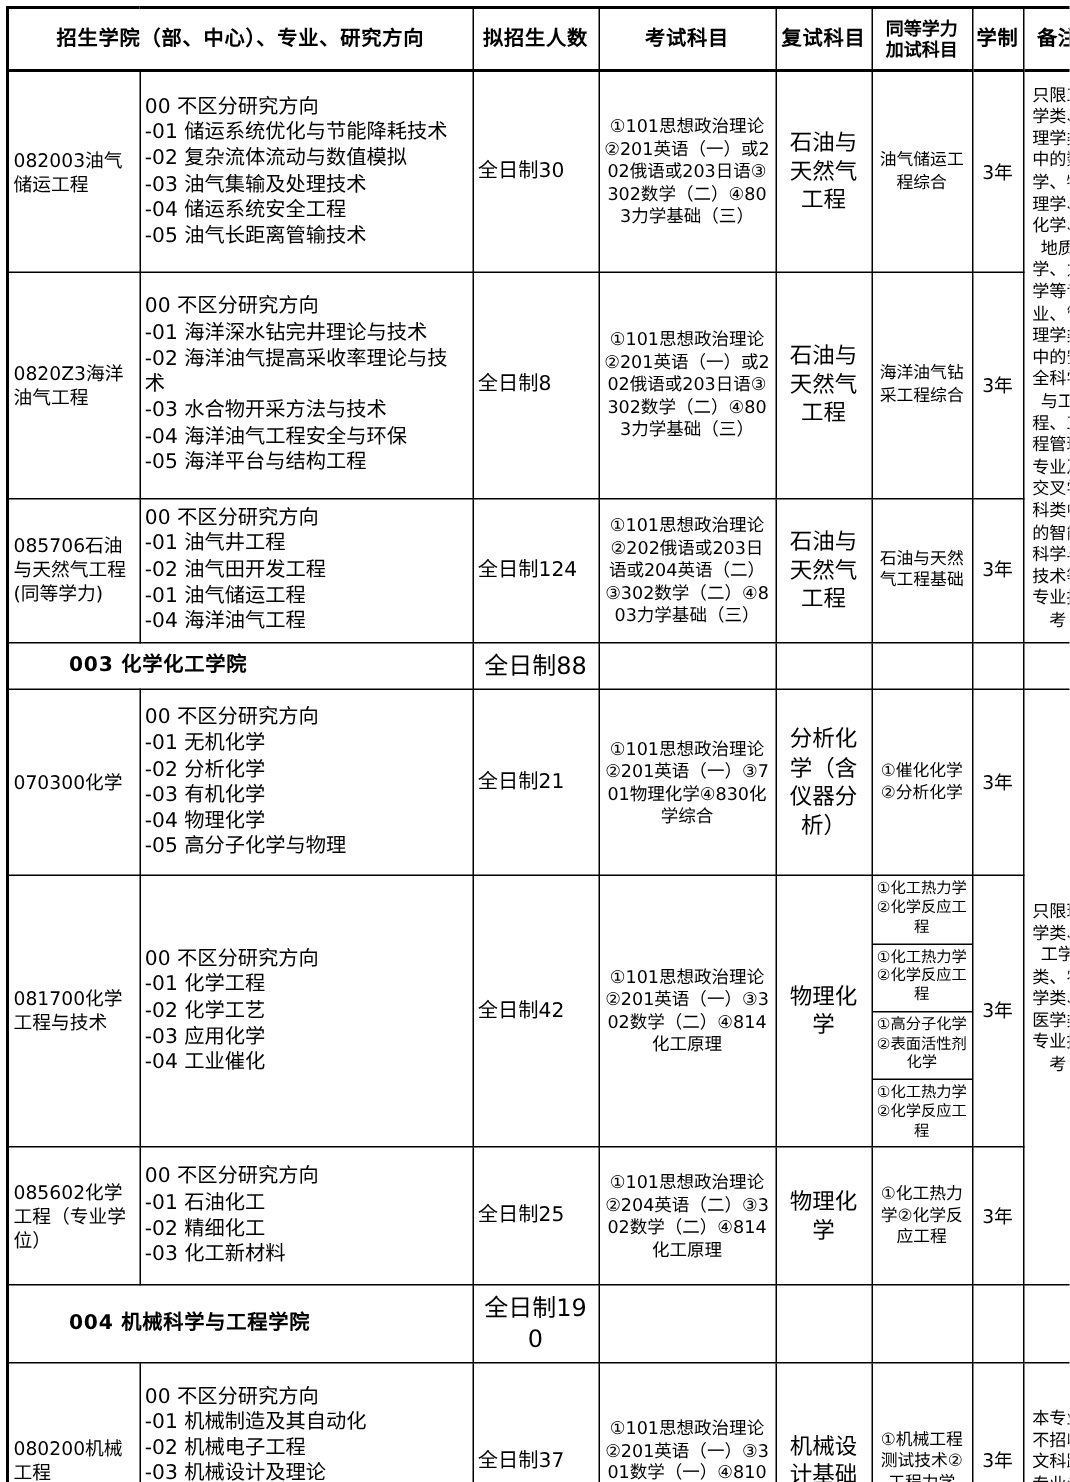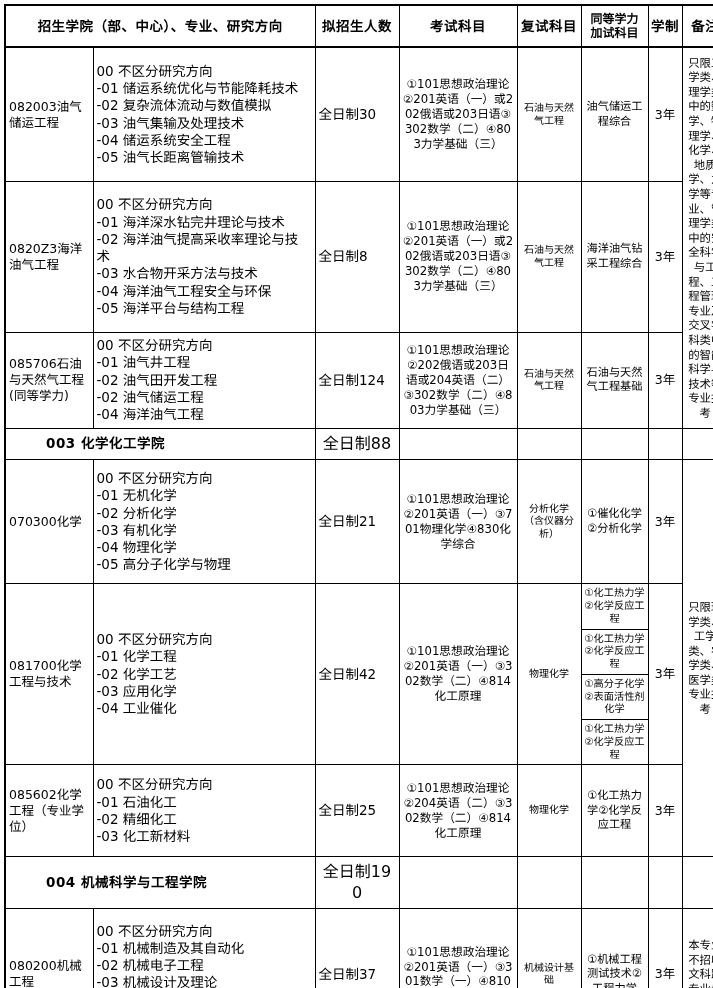--- a/index.html
+++ b/index.html
@@ -83,21 +83,21 @@
   td.num {
     font-size: 13.5px;
     text-align: left;
   }
   td.exam {
     font-size: 11.7px;
     text-align: center;
     line-height: 1.32;
   }
   td.retest {
-    font-size: 10px;
+    font-size: 15px;
     text-align: center;
     line-height: 1.3;
   }
   td.extra {
     font-size: 11.2px;
     text-align: center;
     line-height: 1.3;
     padding: 2px 1px;
   }
   td.years {
@@ -205,21 +205,21 @@
         <td class="extra">海洋油气钻采工程综合</td>
         <td class="years">3年</td>
       </tr>
 
       <tr style="height:96px;">
         <td class="major">085706石油与天然气工程(同等学力)</td>
         <td class="dirs">
           <div class="dir-line">00  不区分研究方向</div>
           <div class="dir-line">-01  油气井工程</div>
           <div class="dir-line">-02  油气田开发工程</div>
-          <div class="dir-line">-02  油气储运工程</div>
+          <div class="dir-line">-01  油气储运工程</div>
           <div class="dir-line">-04  海洋油气工程</div>
         </td>
         <td class="num">全日制124</td>
         <td class="exam">①101思想政治理论②202俄语或203日语或204英语（二）③302数学（二）④803力学基础（三）</td>
         <td class="retest">石油与天然气工程</td>
         <td class="extra">石油与天然气工程基础</td>
         <td class="years">3年</td>
       </tr>
 
       <tr class="section" style="height:27px;">

